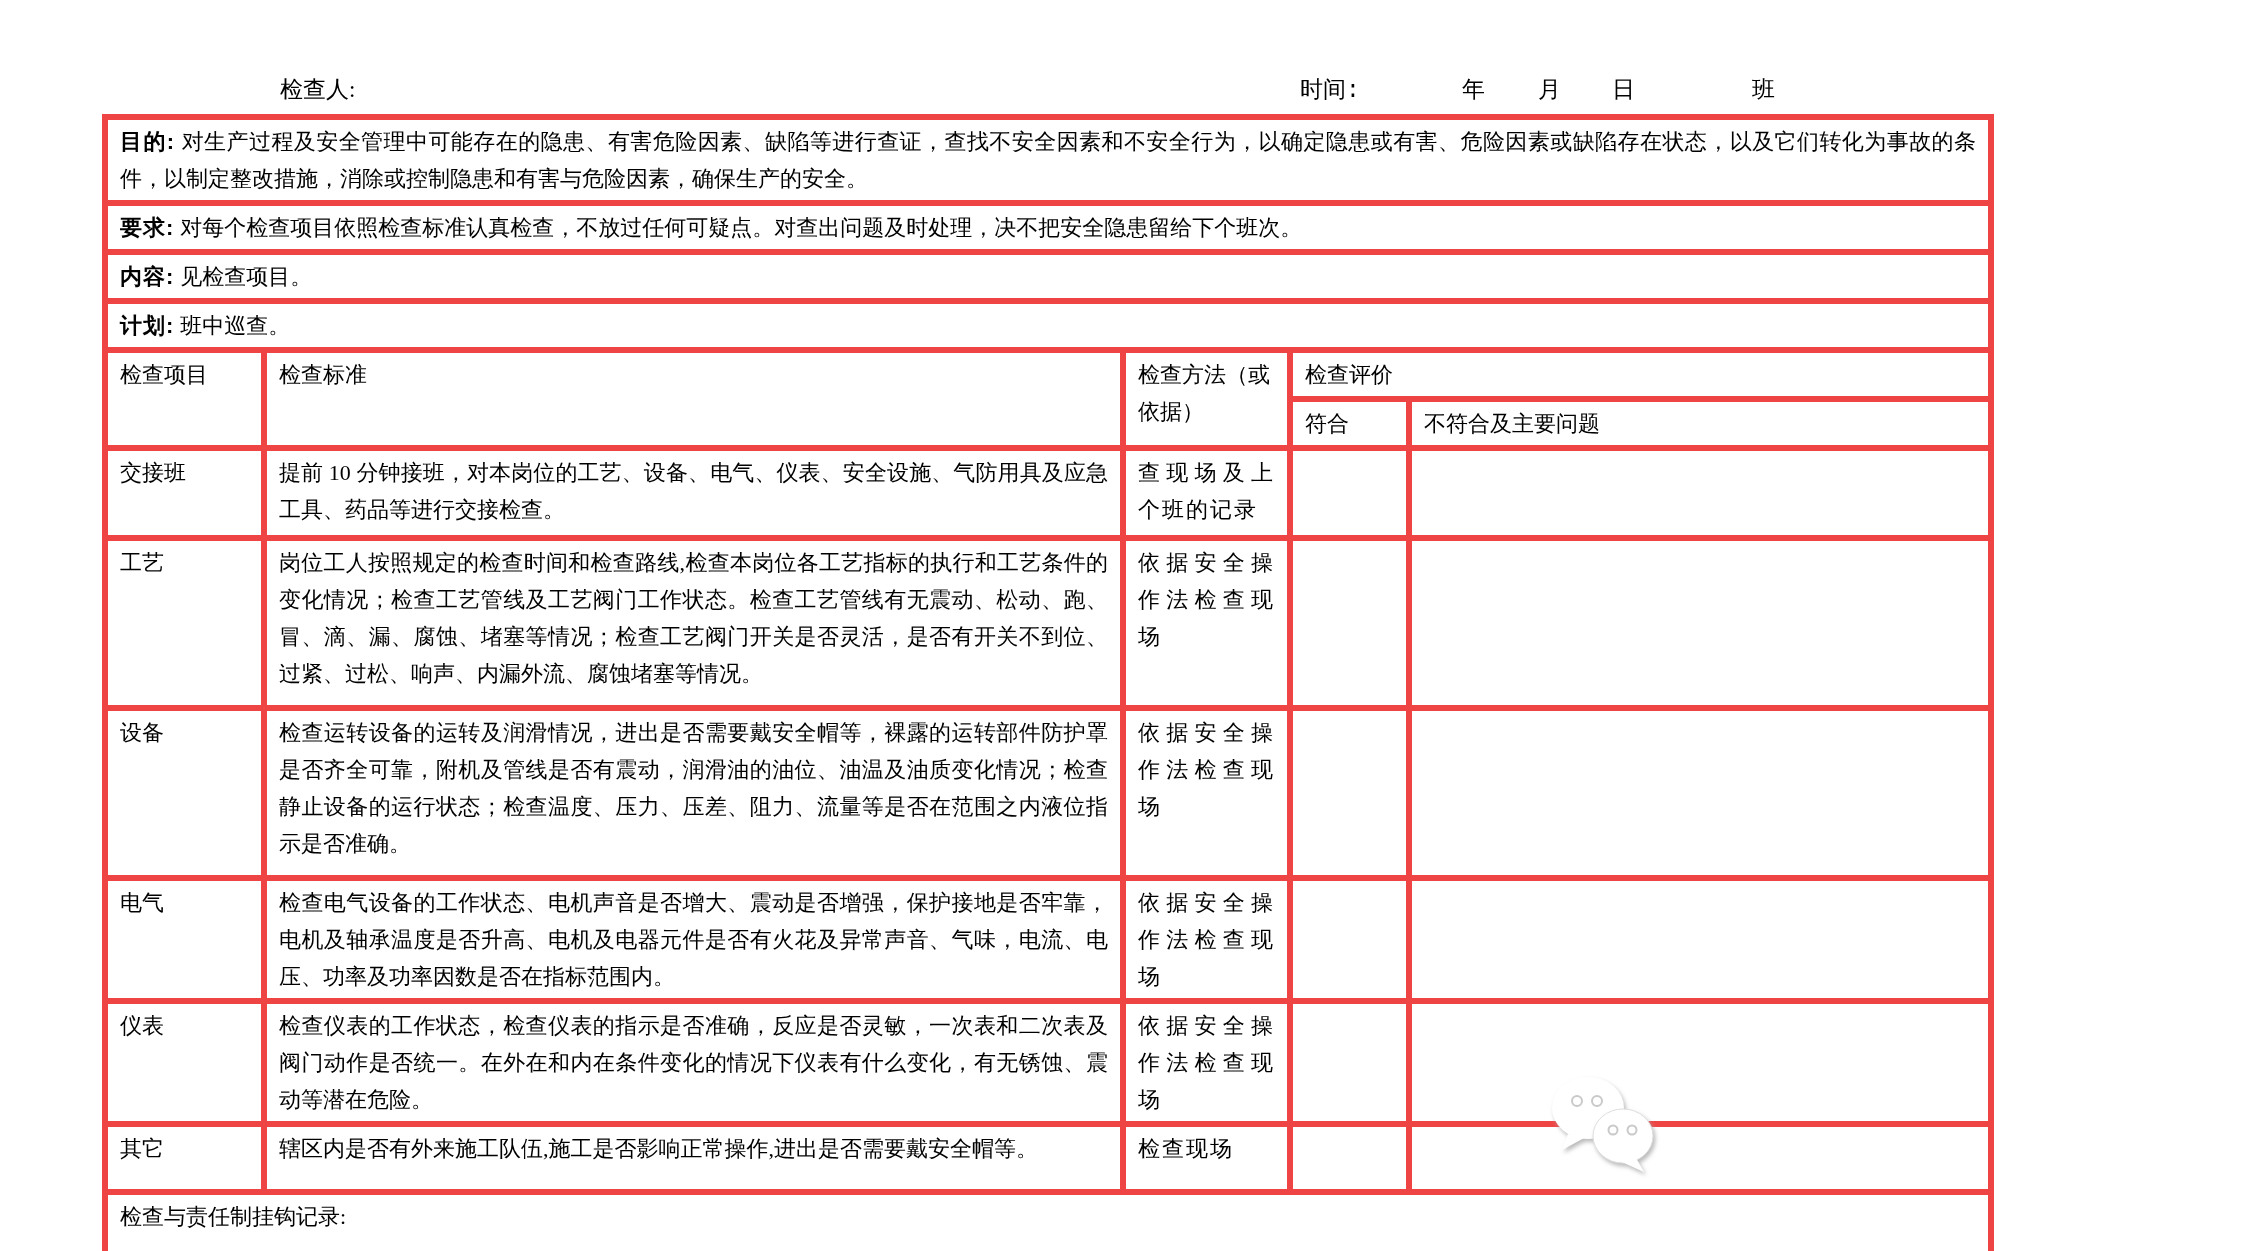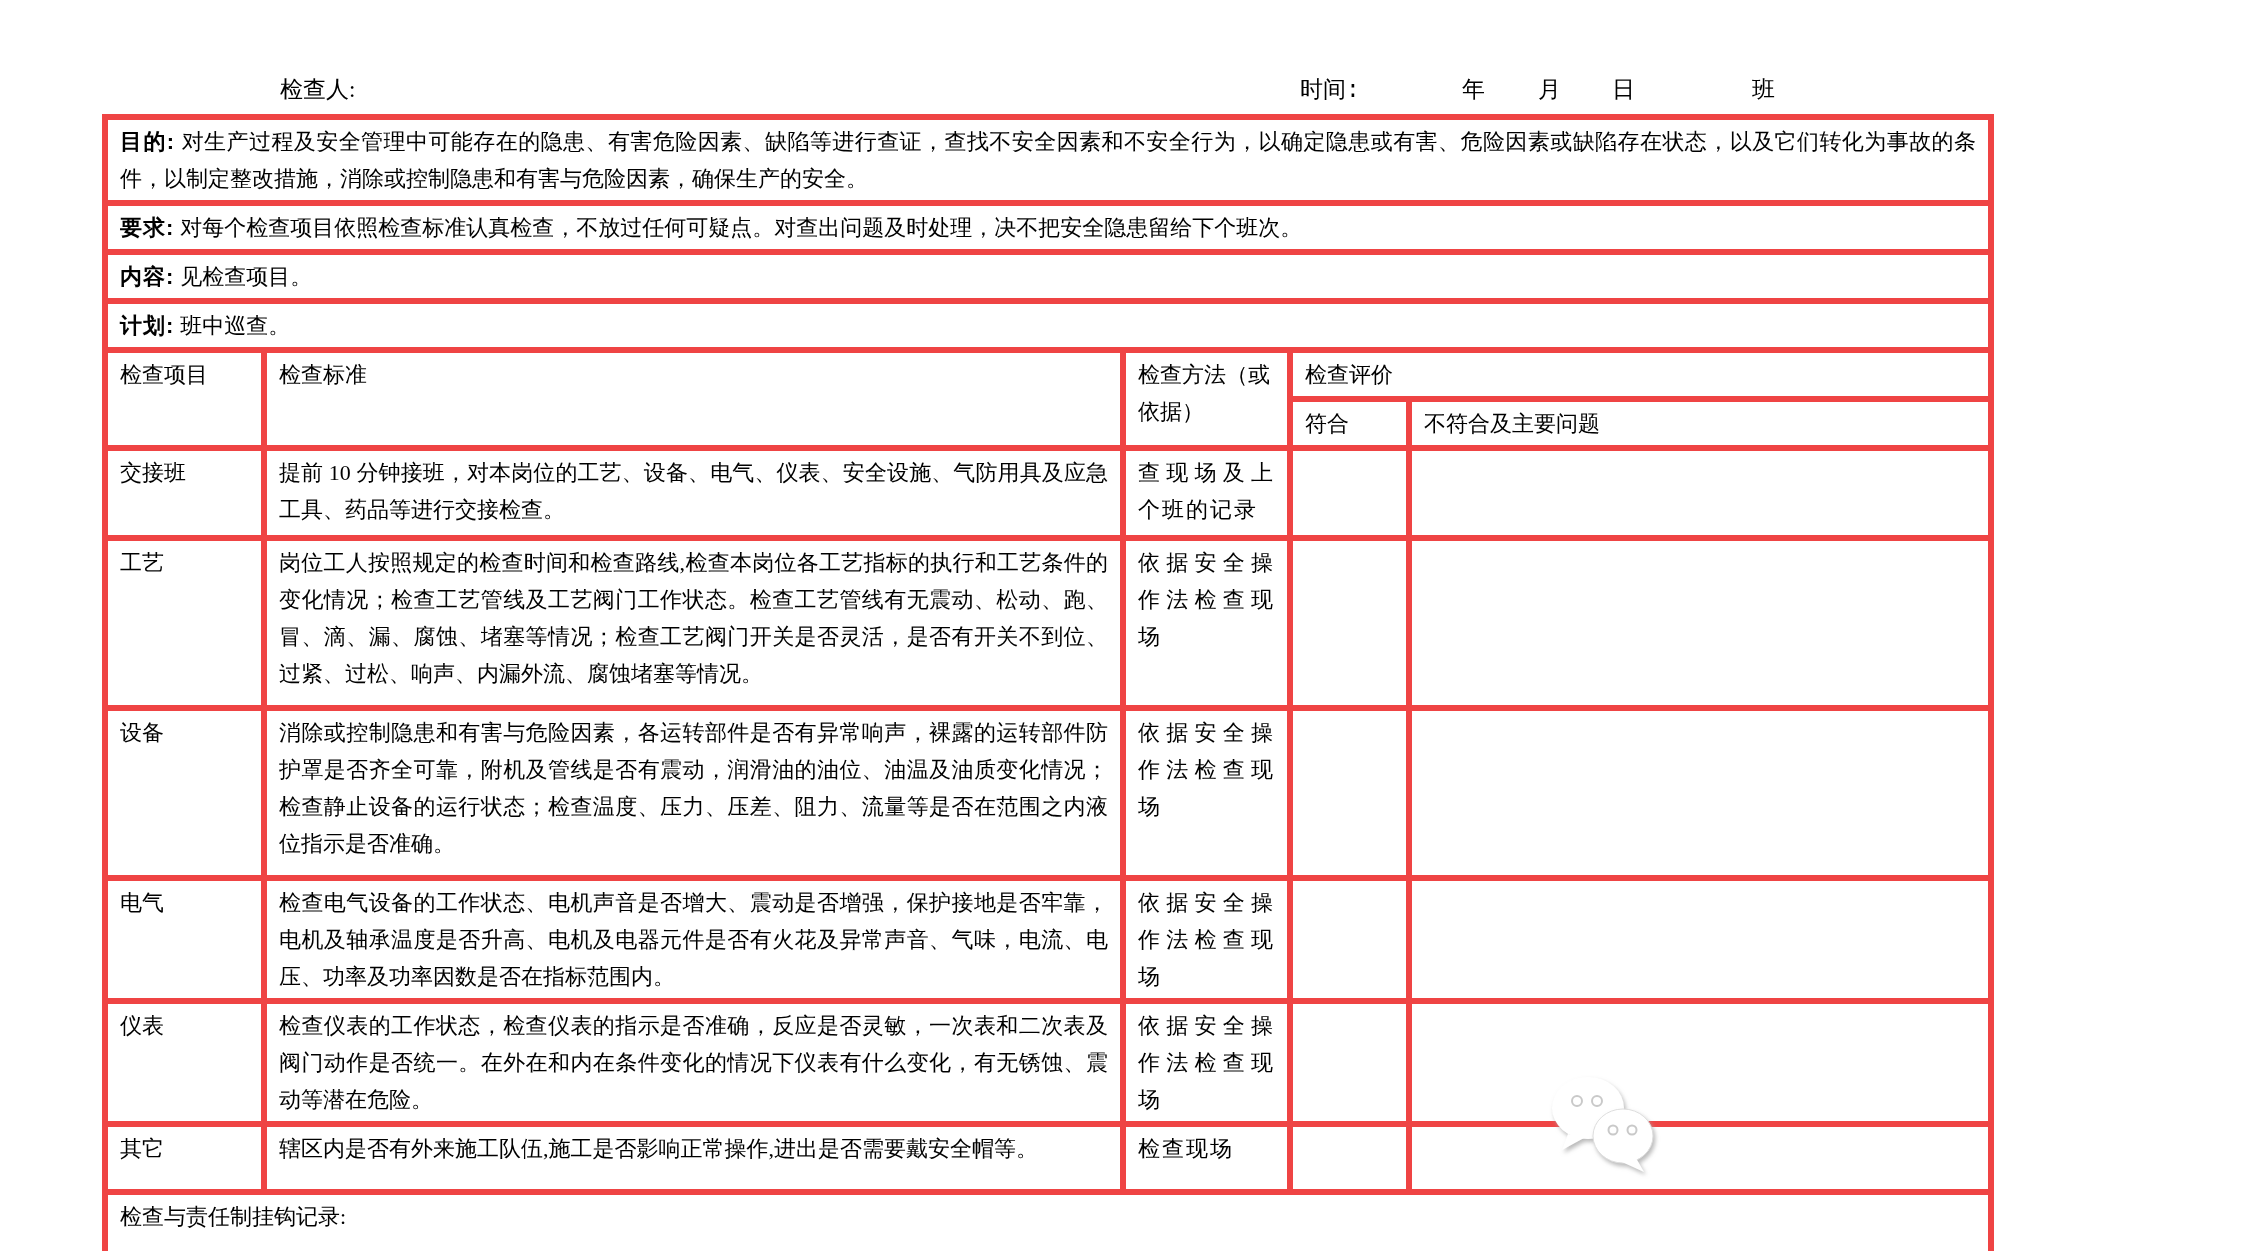--- a/index.html
+++ b/index.html
@@ -124,21 +124,21 @@
     </tr>
     <tr style="height:170px">
       <td class="item">工艺</td>
       <td class="std">岗位工人按照规定的检查时间和检查路线,检查本岗位各工艺指标的执行和工艺条件的变化情况；检查工艺管线及工艺阀门工作状态。检查工艺管线有无震动、松动、跑、冒、滴、漏、腐蚀、堵塞等情况；检查工艺阀门开关是否灵活，是否有开关不到位、过紧、过松、响声、内漏外流、腐蚀堵塞等情况。</td>
       <td class="method">依据安全操作法检查现场</td>
       <td></td>
       <td></td>
     </tr>
     <tr style="height:170px">
       <td class="item">设备</td>
-      <td class="std">消除或控制隐患和有害与危险因素，各运转部件是否有异常响声，裸露的运转部件防护罩是否齐全可靠，附机及管线是否有震动，润滑油的油位、油温及油质变化情况；检查静止设备的运行状态；检查温度、压力、压差、阻力、流量等是否在范围之内液位指示是否准确。</td>
+      <td class="std">检查运转设备的运转及润滑情况，进出是否需要戴安全帽等，裸露的运转部件防护罩是否齐全可靠，附机及管线是否有震动，润滑油的油位、油温及油质变化情况；检查静止设备的运行状态；检查温度、压力、压差、阻力、流量等是否在范围之内液位指示是否准确。</td>
       <td class="method">依据安全操作法检查现场</td>
       <td></td>
       <td></td>
     </tr>
     <tr style="height:112px">
       <td class="item">电气</td>
       <td class="std">检查电气设备的工作状态、电机声音是否增大、震动是否增强，保护接地是否牢靠，电机及轴承温度是否升高、电机及电器元件是否有火花及异常声音、气味，电流、电压、功率及功率因数是否在指标范围内。</td>
       <td class="method">依据安全操作法检查现场</td>
       <td></td>
       <td></td>

